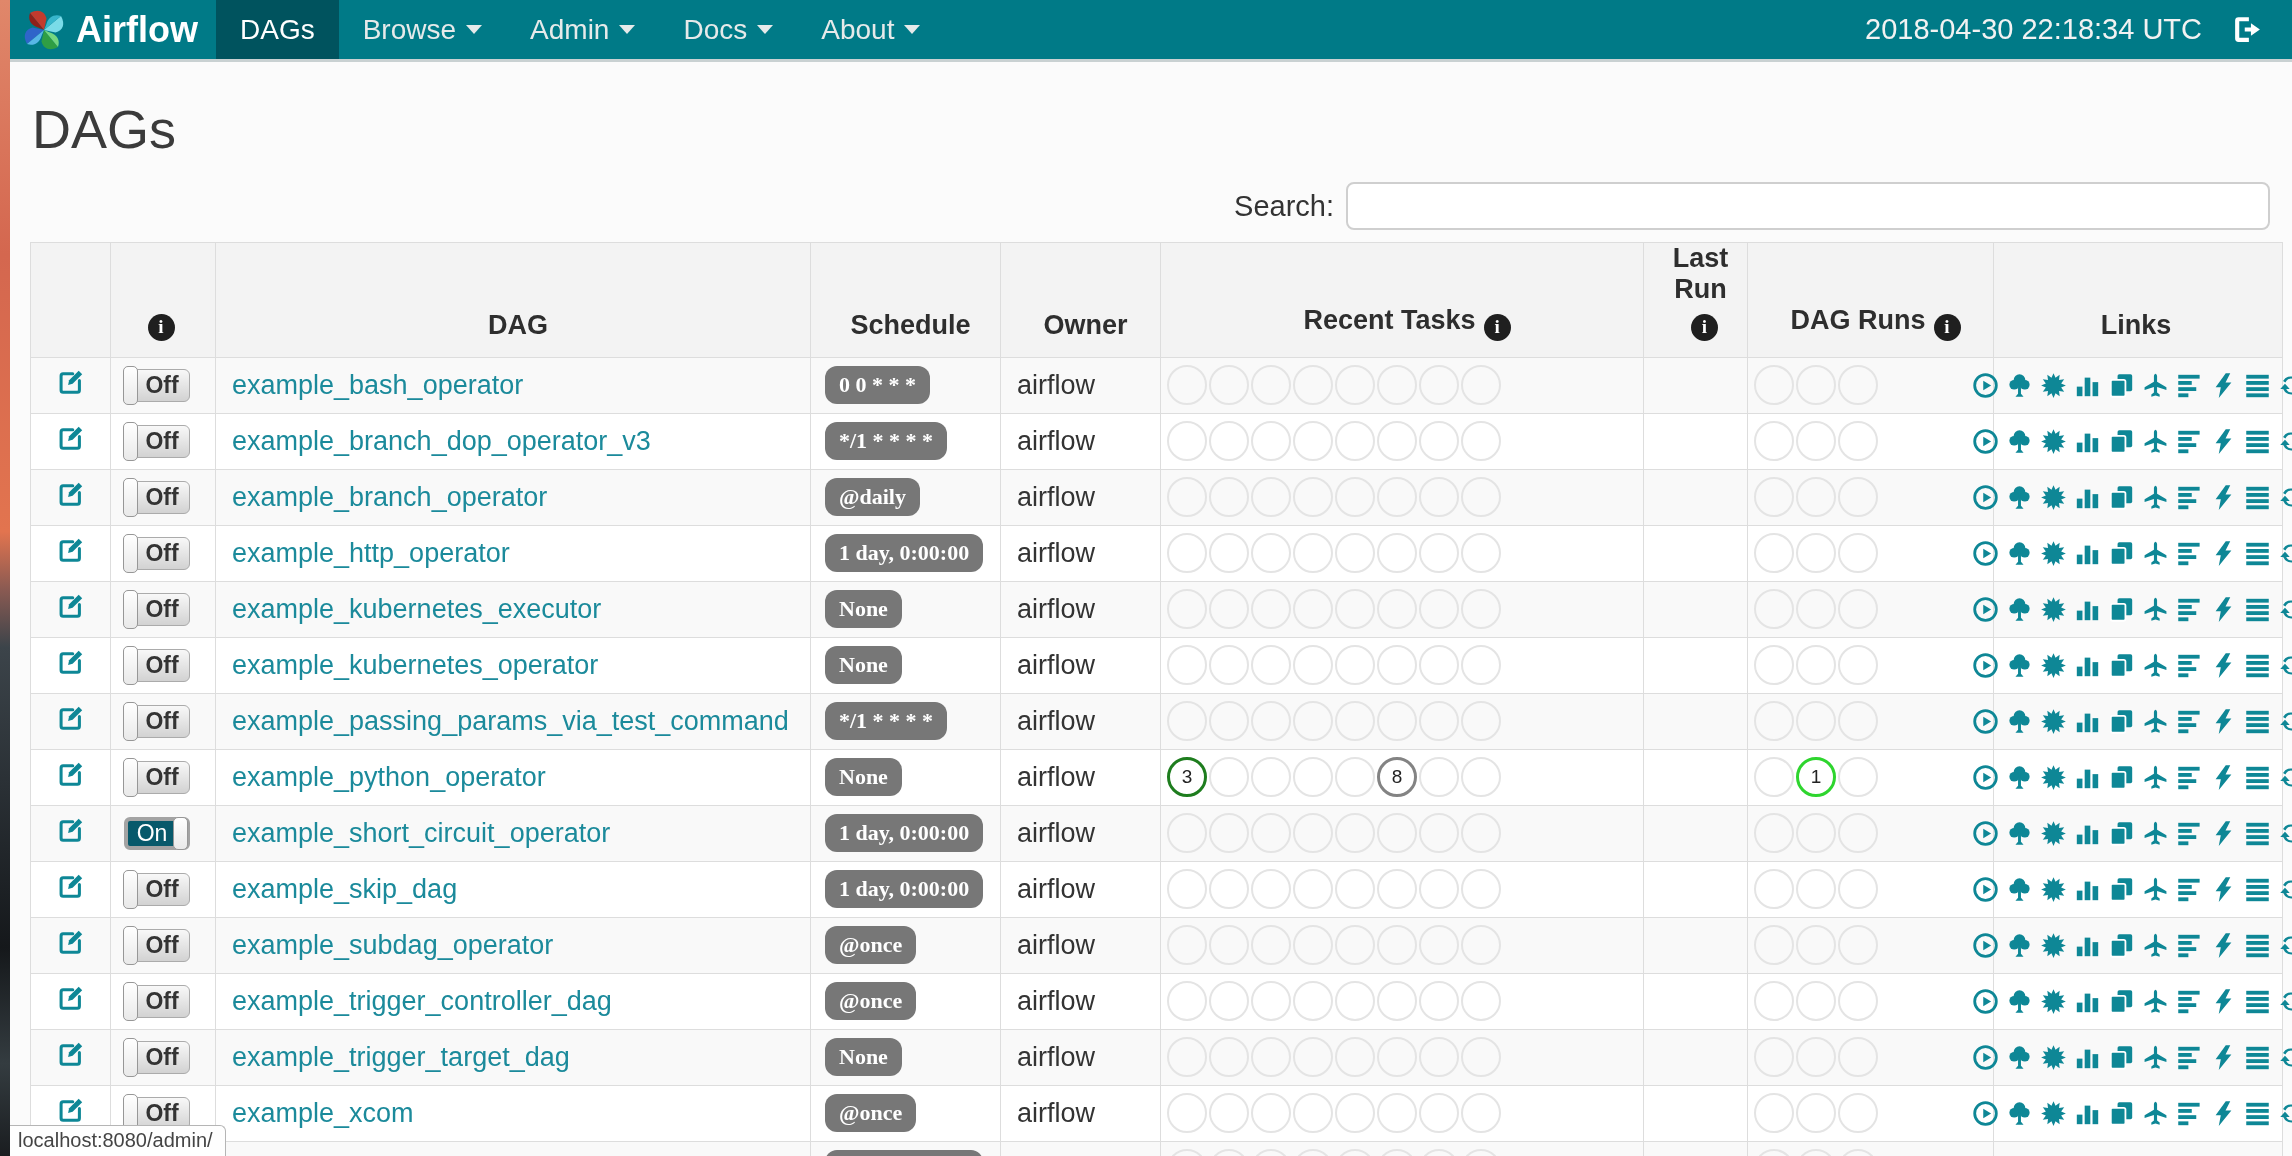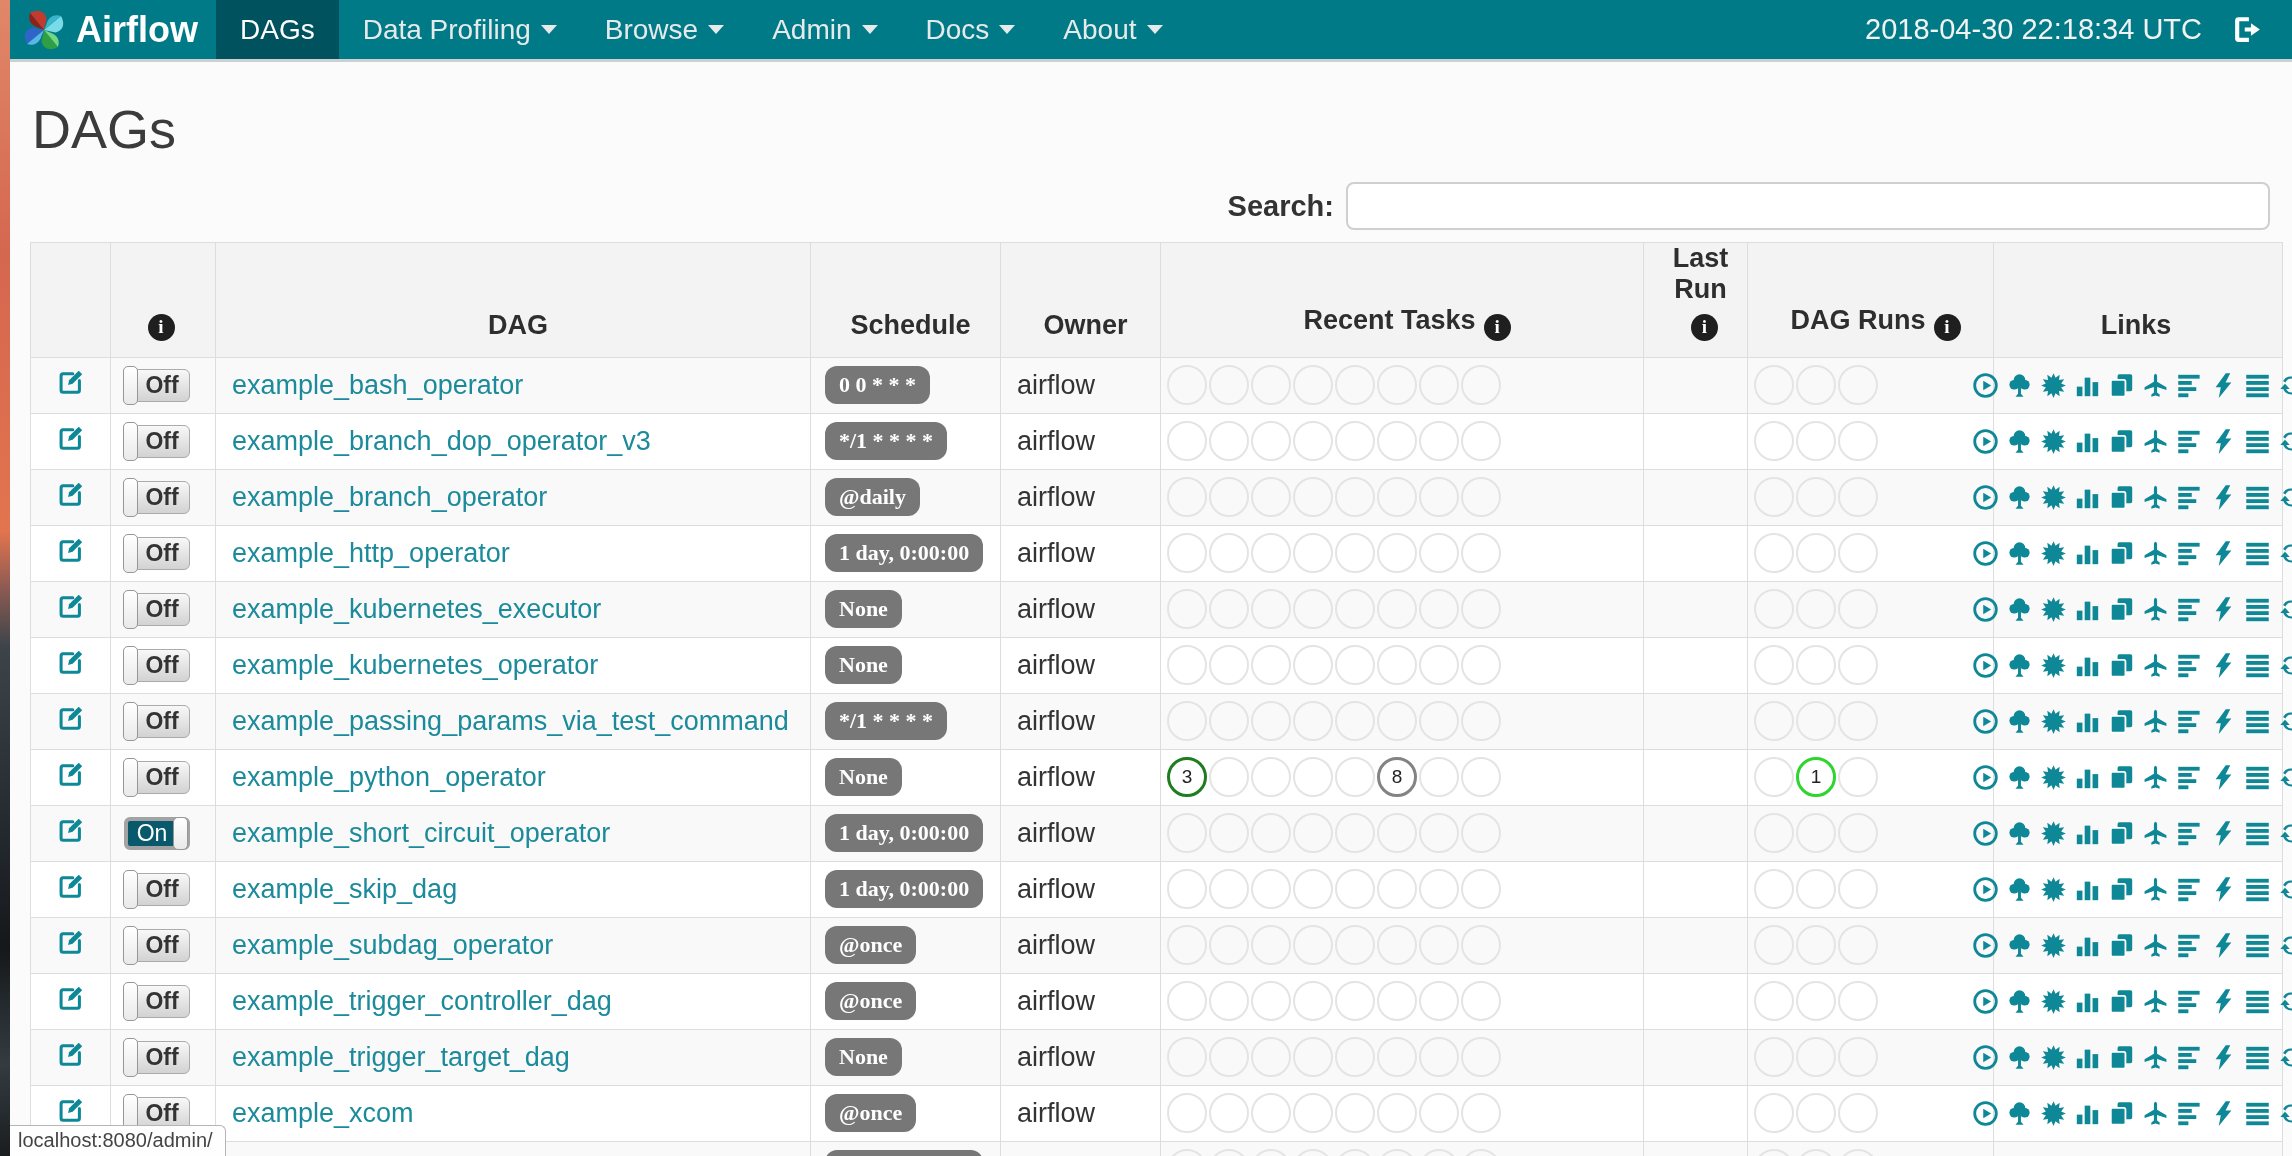--- a/index.html
+++ b/index.html
@@ -37,21 +37,21 @@
     border-top:9px solid currentColor;
   }
   .nav-right{ margin-left:auto; display:flex; align-items:center; gap:29px; }
   .clock{ color:#f2f2f2; font-size:29px; }
   .logout{ color:#fff; cursor:pointer; display:flex; align-items:center; }
   .logout svg{ width:33px; height:33px; fill:#fff; }
 
   
   .page-title{ font-size:54px; font-weight:500; color:#3b3b3b; margin:36px 0 0 22px; }
   .search-row{ display:flex; justify-content:flex-end; align-items:center; margin:22px 22px 12px 0; }
-  .search-label{ font-size:29px; font-weight:bold; margin-right:12px; }
+  .search-label{ font-size:29px; font-weight:normal; margin-right:12px; }
   .search-input{
     width:924px; height:48px; border:2px solid #cfcfcf; border-radius:8px;
     font-size:27px; padding:0 14px; background:#fff; outline:none;
     font-family:"Liberation Sans", sans-serif;
   }
 
   
   table.dags{
     margin:0 20px; width:2252px; border-collapse:collapse; table-layout:fixed;
     background:#fff; font-size:27px;
@@ -140,24 +140,20 @@
         <path d="M24 24 38 41c-8 4.5-14.5 2-16.5-5.5z" fill="#2f9e44"></path>
         <path d="M24 24 38 41c2.5-6.5-1-12.5-8-14.5z" fill="#74d680"></path>
         <path d="M24 24 7 38c-4.5-8-2-14.5 5.5-16.5z" fill="#2f65c9"></path>
         <path d="M24 24 7 38c6.5 2.5 12.5-1 14.5-8z" fill="#58b7e6"></path>
       </svg>
       <span class="brand-label">Airflow</span>
     </div>
     <ul class="nav-items">
       <li class="nav-item active">
           <span>DAGs</span>
-        </li>
-      <li class="nav-item">
-          <span>Data Profiling</span>
-          <span class="caret"></span>
         </li>
       <li class="nav-item">
           <span>Browse</span>
           <span class="caret"></span>
         </li>
       <li class="nav-item">
           <span>Admin</span>
           <span class="caret"></span>
         </li>
       <li class="nav-item">

